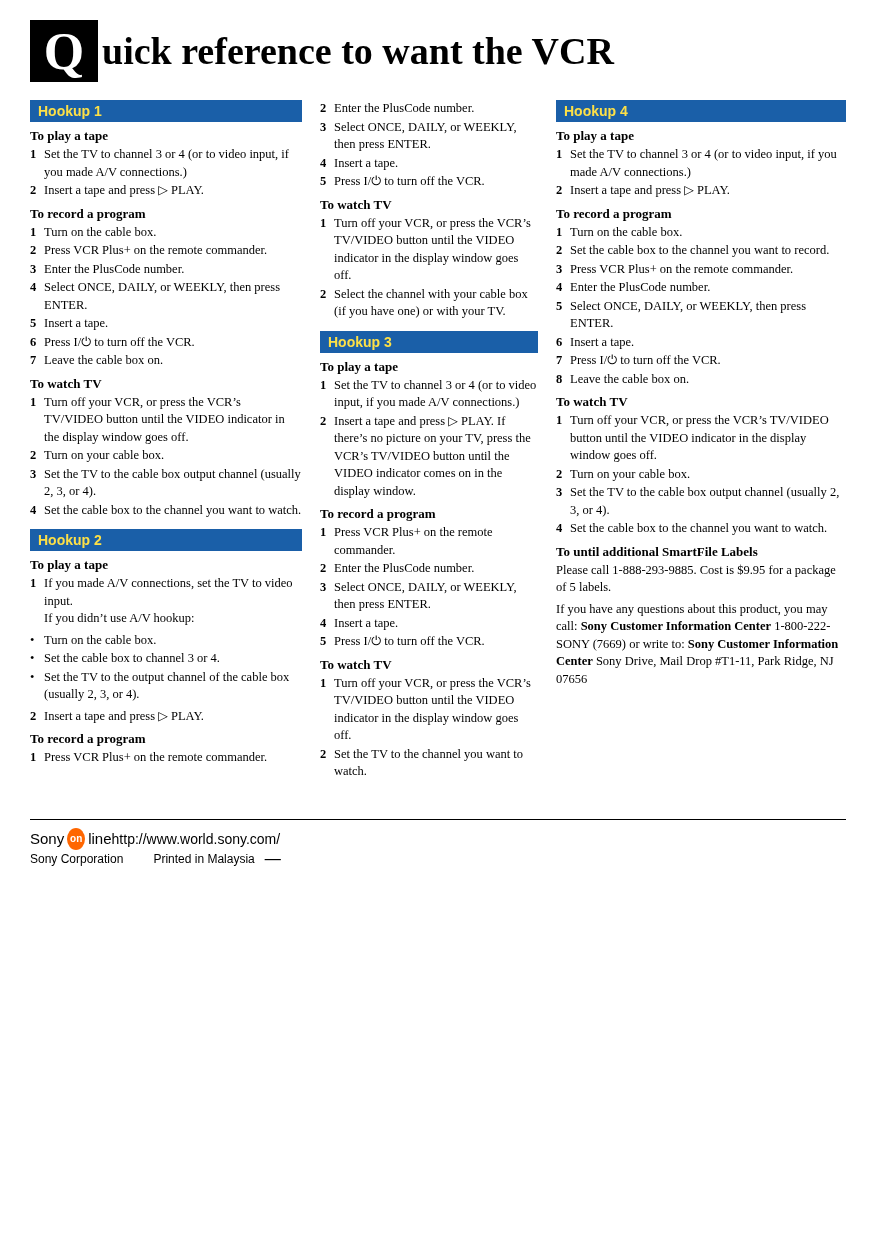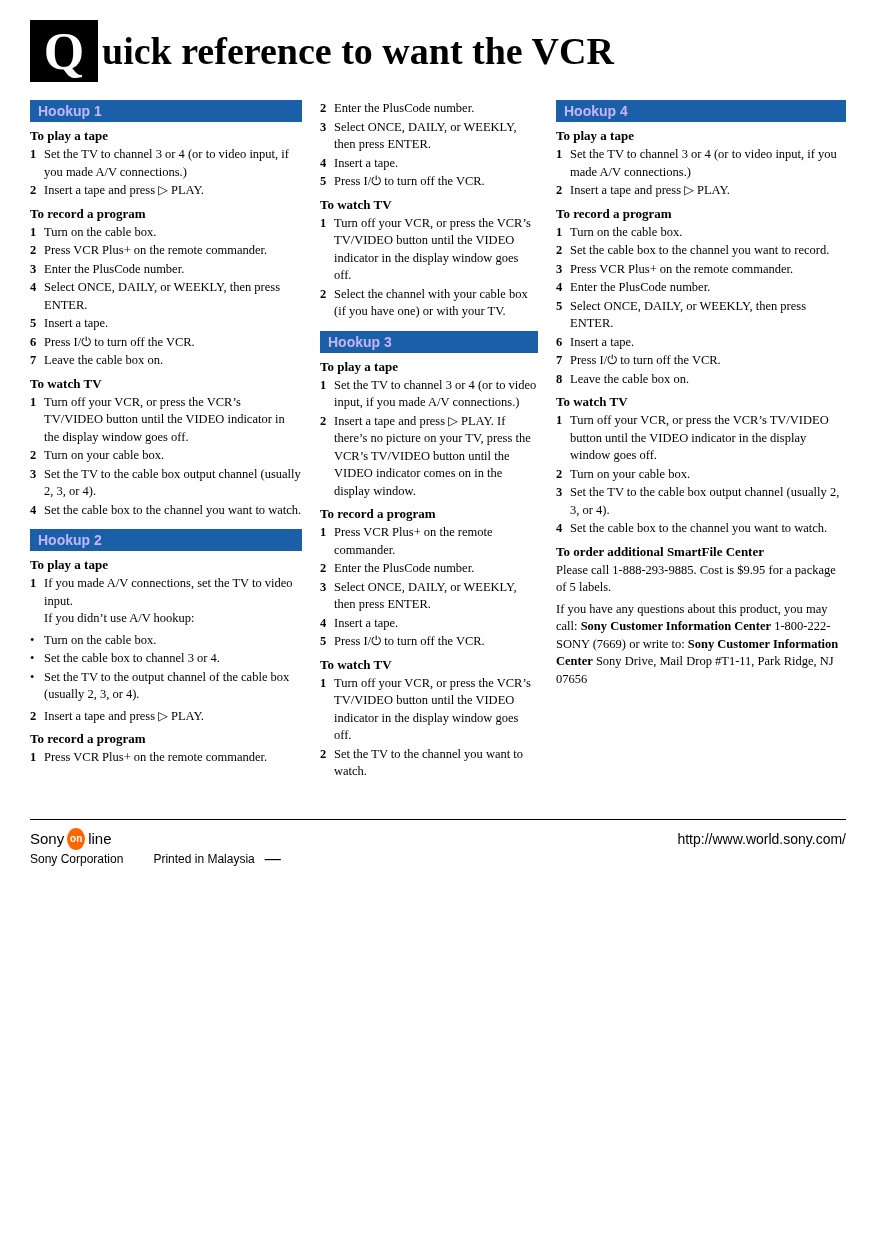--- a/index.html
+++ b/index.html
@@ -60,21 +60,21 @@
       flex: 1;
       padding-right: 18px;
     }
     .col-far-right {
       width: 290px;
       flex-shrink: 0;
     }
     
     .hookup-header {
       background: #1a5fa8;
-      color: #c4b5fd;
+      color: #fde047;
       font-size: 14px;
       font-weight: bold;
       font-family: Arial, sans-serif;
       padding: 3px 8px;
       margin-bottom: 6px;
       margin-top: 10px;
     }
     .hookup-header:first-child {
       margin-top: 0;
     }
@@ -127,21 +127,20 @@
     .bullet-list li .text {
       flex: 1;
     }
     
     .footer-line {
       border-top: 1px solid #000;
       margin-top: 18px;
       padding-top: 8px;
       display: flex;
       align-items: center;
-      justify-content: space-between;
     }
     .sony-online {
       display: flex;
       align-items: center;
       gap: 2px;
       font-family: Arial, sans-serif;
       font-size: 15px;
     }
     .sony-word {
       font-size: 15px;
@@ -457,21 +456,21 @@
             <span class="num">3</span>
             <span class="text">Set the TV to the cable box output channel (usually 2, 3, or 4).</span>
           </li>
         <li>
             <span class="num">4</span>
             <span class="text">Set the cable box to the channel you want to watch.</span>
           </li>
       </ol>
 
       <div class="section-heading">
-        <span>To order additional SmartFile Center</span>
+        <span>To until additional SmartFile Labels</span>
       </div>
       <p>Please call 1-888-293-9885. Cost is $9.95 for a package of 5 labels.</p>
       <p>
         If you have any questions about this product, you may call: <strong>Sony Customer Information Center</strong> 1-800-222-SONY (7669) or write to: <strong>Sony Customer Information Center</strong> Sony Drive, Mail Drop #T1-11, Park Ridge, NJ 07656
       </p>
 
     </div>
   </div>
 
   <div style="display:flex; flex-direction:column; margin-top:16px;">

